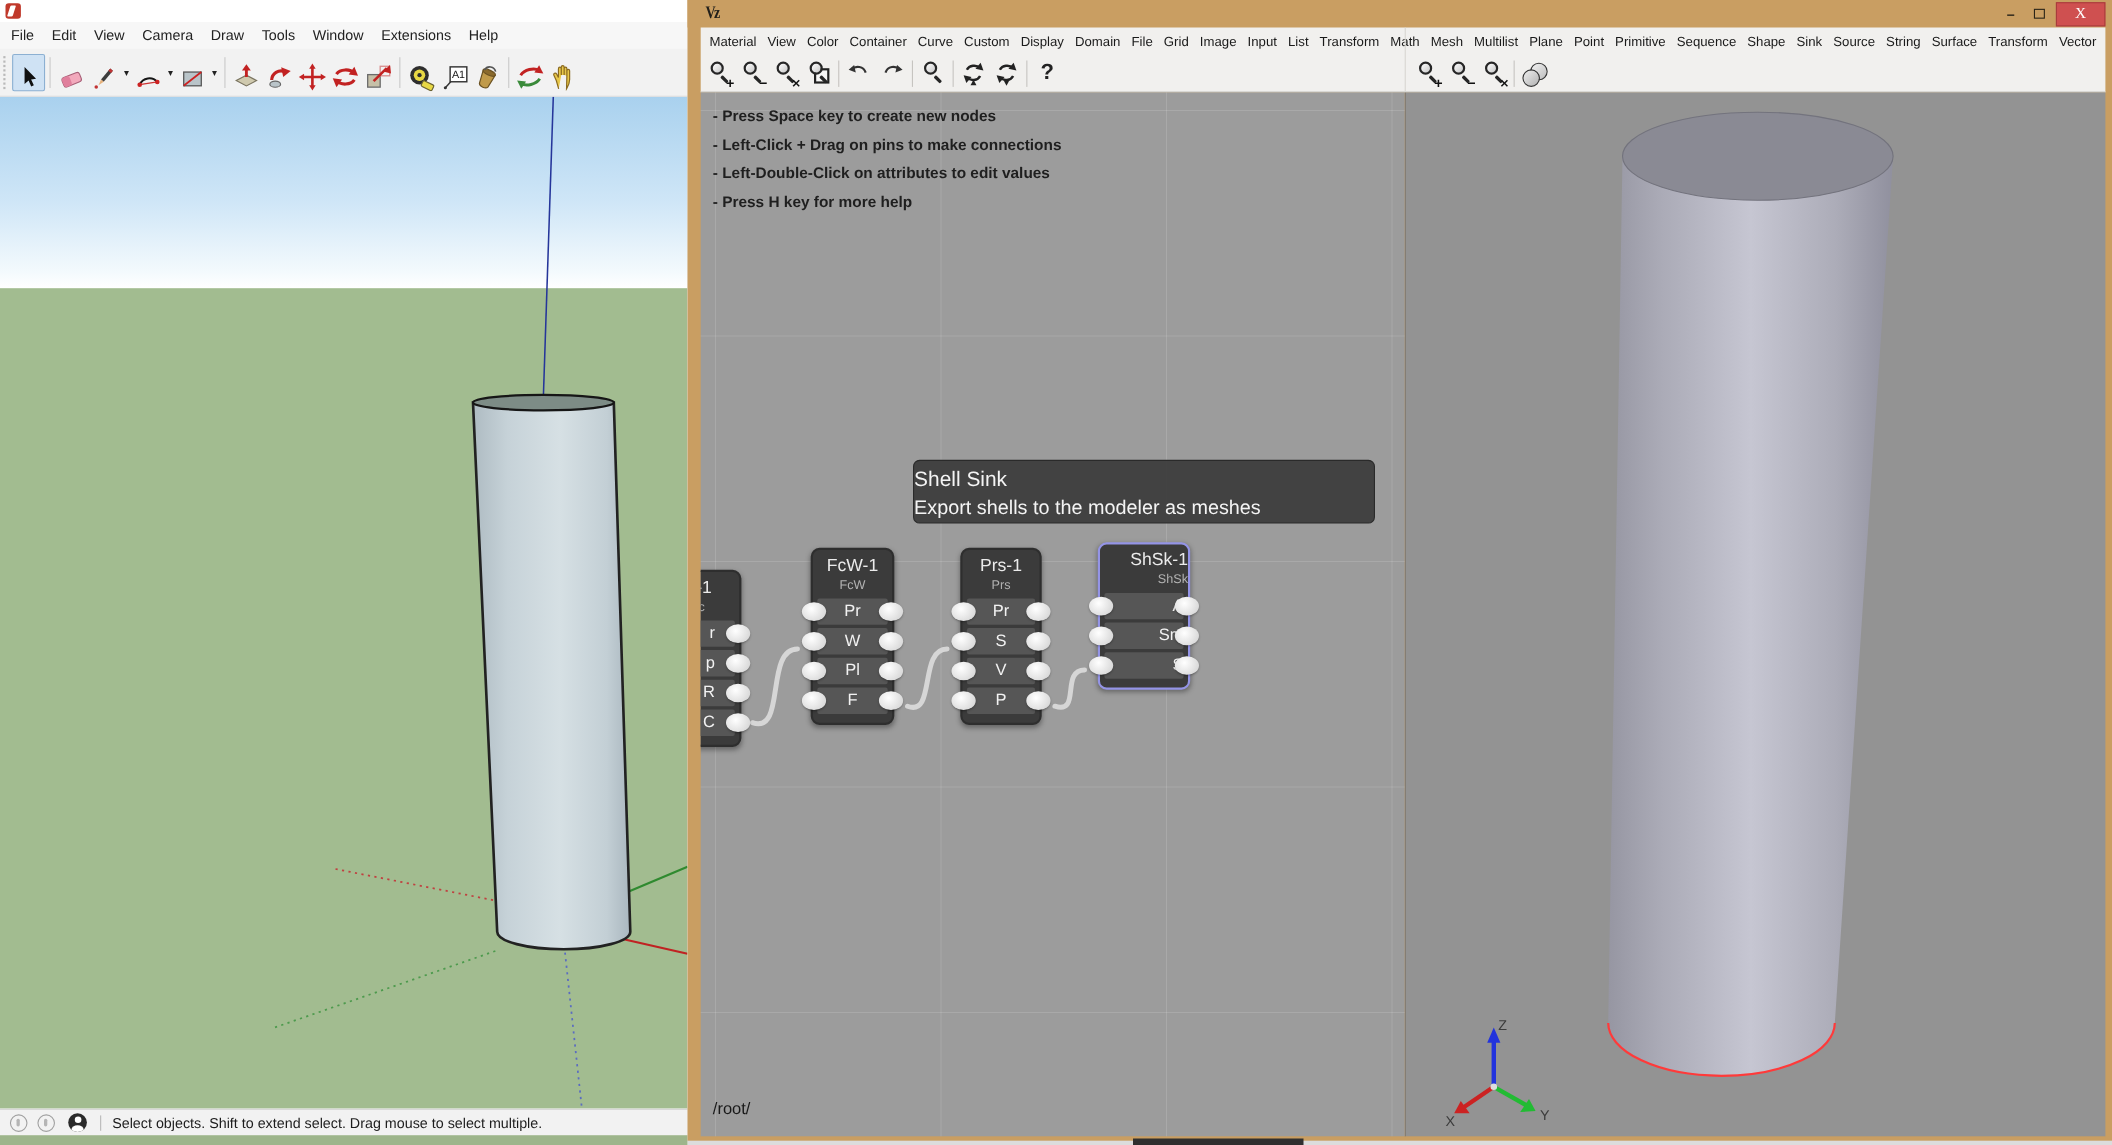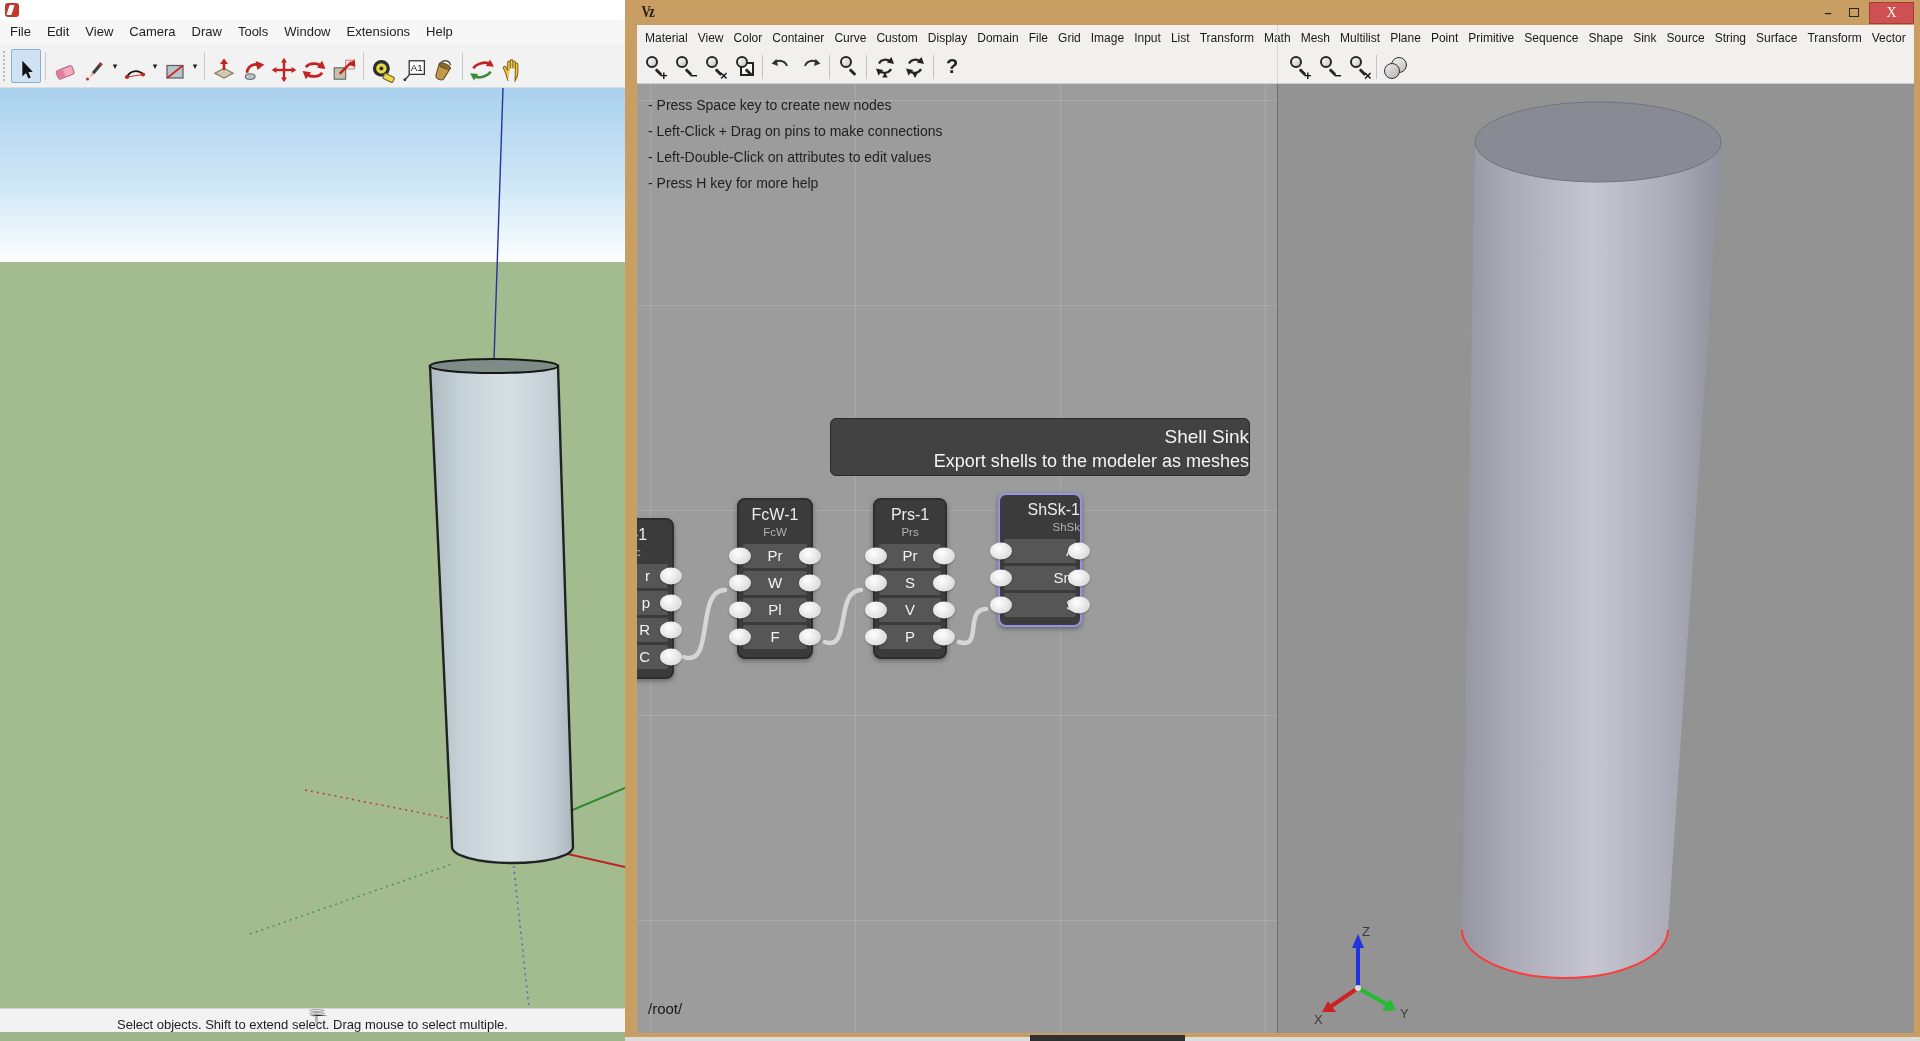--- a/index.html
+++ b/index.html
@@ -21,21 +21,21 @@
   #su-toolbar { left:0; top:44px; width:625px; height:44px; background:#f2f2f2; display:flex;
                 align-items:center; border-bottom:1px solid #dcdcdc; }
   .grip { width:6px; height:30px; border-left:2px dotted #b9b9b9; margin:0 2px 0 3px; }
   .tbtn { width:30px; height:34px; display:flex; align-items:flex-end; justify-content:center; }
   .tbtn.active { background:#cfe2f4; border:1px solid #8cb0d2; border-radius:2px; }
   .tdiv { width:1px; height:28px; background:#c9c9c9; margin:0 4px; }
   .ddown { font-size:9px; color:#222; width:10px; text-align:center; }
   #su-viewport { left:0; top:88px; width:625px; height:920px; }
   #su-statusbar { left:0; top:1008px; width:625px; height:24px; background:#f2f2f2;
                   border-top:1px solid #d5d5d5; display:flex; align-items:center; font-size:13px;
-                  color:#1d1d1d;flex-direction:column; }
+                  color:#1d1d1d; }
   .sb-circle { width:16px; height:16px; border:1.6px solid #a0a0a0; border-radius:50%;
                margin-left:9px; position:relative; }
   .sb-circle::after { content:""; position:absolute; left:5px; top:3px; width:3px; height:7px;
                background:#b5b5b5; border-radius:2px; }
   .sb-person { width:17px; height:17px; background:#2b2b2b; border-radius:50%; margin-left:12px;
                position:relative; overflow:hidden; }
   .sb-person::before { content:""; position:absolute; left:5.5px; top:3px; width:6px; height:6px;
                background:#fff; border-radius:50%; }
   .sb-person::after { content:""; position:absolute; left:3px; top:10.5px; width:11px; height:7px;
                background:#fff; border-radius:50% 50% 0 0; }
@@ -89,39 +89,39 @@
   #pane-divider-light { left:652px; top:25px; width:1px; height:59px; background:#d8d6d2; }
   #pane-divider { left:652px; top:84px; width:1px; height:949px; background:#6f6f6f; }
 
   
   #node-pane { left:12px; top:84px; width:640px; height:949px; background:#9c9c9c;
                background-image:
                  linear-gradient(to right, rgba(255,255,255,.13) 1px, transparent 1px),
                  linear-gradient(to bottom, rgba(255,255,255,.13) 1px, transparent 1px);
                background-size:205px 205px; background-position:13px 16px; overflow:hidden; }
   #help-text { position:absolute; left:11px; top:8px; font-size:14px; color:#1f1f1f;
-               line-height:26px; }
+               line-height:26px;font-weight:bold; }
   #wires { position:absolute; left:0; top:0; z-index:1; pointer-events:none; }
   .node { position:absolute; z-index:2; background:#3b3b3b; border:2px solid #2e2e2e;
           border-radius:8px; box-shadow:0 2px 5px rgba(0,0,0,.35); text-align:center; }
   .node.selected { border-color:#9494e6; }
   .node-title { font-size:16px; color:#ebebeb; line-height:21px; padding-top:4px; }
   .node-sub { font-size:11.5px; color:#b2b2b2; line-height:15px; padding-bottom:4px; }
   .node-row { position:relative; height:24px; margin:0 4px 3px 4px; background:#565656;
               border-radius:2px; color:#f2f2f2; font-size:15px; line-height:24px; }
   .node-row.alignr { text-align:right; padding-right:18px; }
   .node-pad { height:5px; }
   .pin { position:absolute; width:22px; height:17px; border-radius:50%; top:50%;
          transform:translateY(-50%);
          background:radial-gradient(circle at 40% 35%, #ffffff, #d9d9d9 78%);
          box-shadow:0 1px 2px rgba(0,0,0,.3); }
   .pin-l { left:-14px; } .pin-r { right:-14px; }
   #tooltip { position:absolute; left:193px; top:334px; width:420px; height:58px; z-index:3;
              background:rgba(62,62,62,.96); border:1px solid #2a2a2a; border-radius:6px;
-             color:#f4f4f4; text-align:right; padding-top:6px; }
+             color:#f4f4f4; text-align:left; padding-top:6px; }
   #tooltip .tt-title { font-size:19px; line-height:24px; }
   #tooltip .tt-desc { font-size:18px; line-height:24px; }
   #root-path { position:absolute; left:11px; top:916px; font-size:15px; color:#191919; }
 
   
   #view3d-pane { left:653px; top:84px; width:636px; height:949px; background:#939393; }
 
   
   #taskbar-peek { left:1030px; top:1035px; width:155px; height:6px; background:#2f2f2f; }
 

